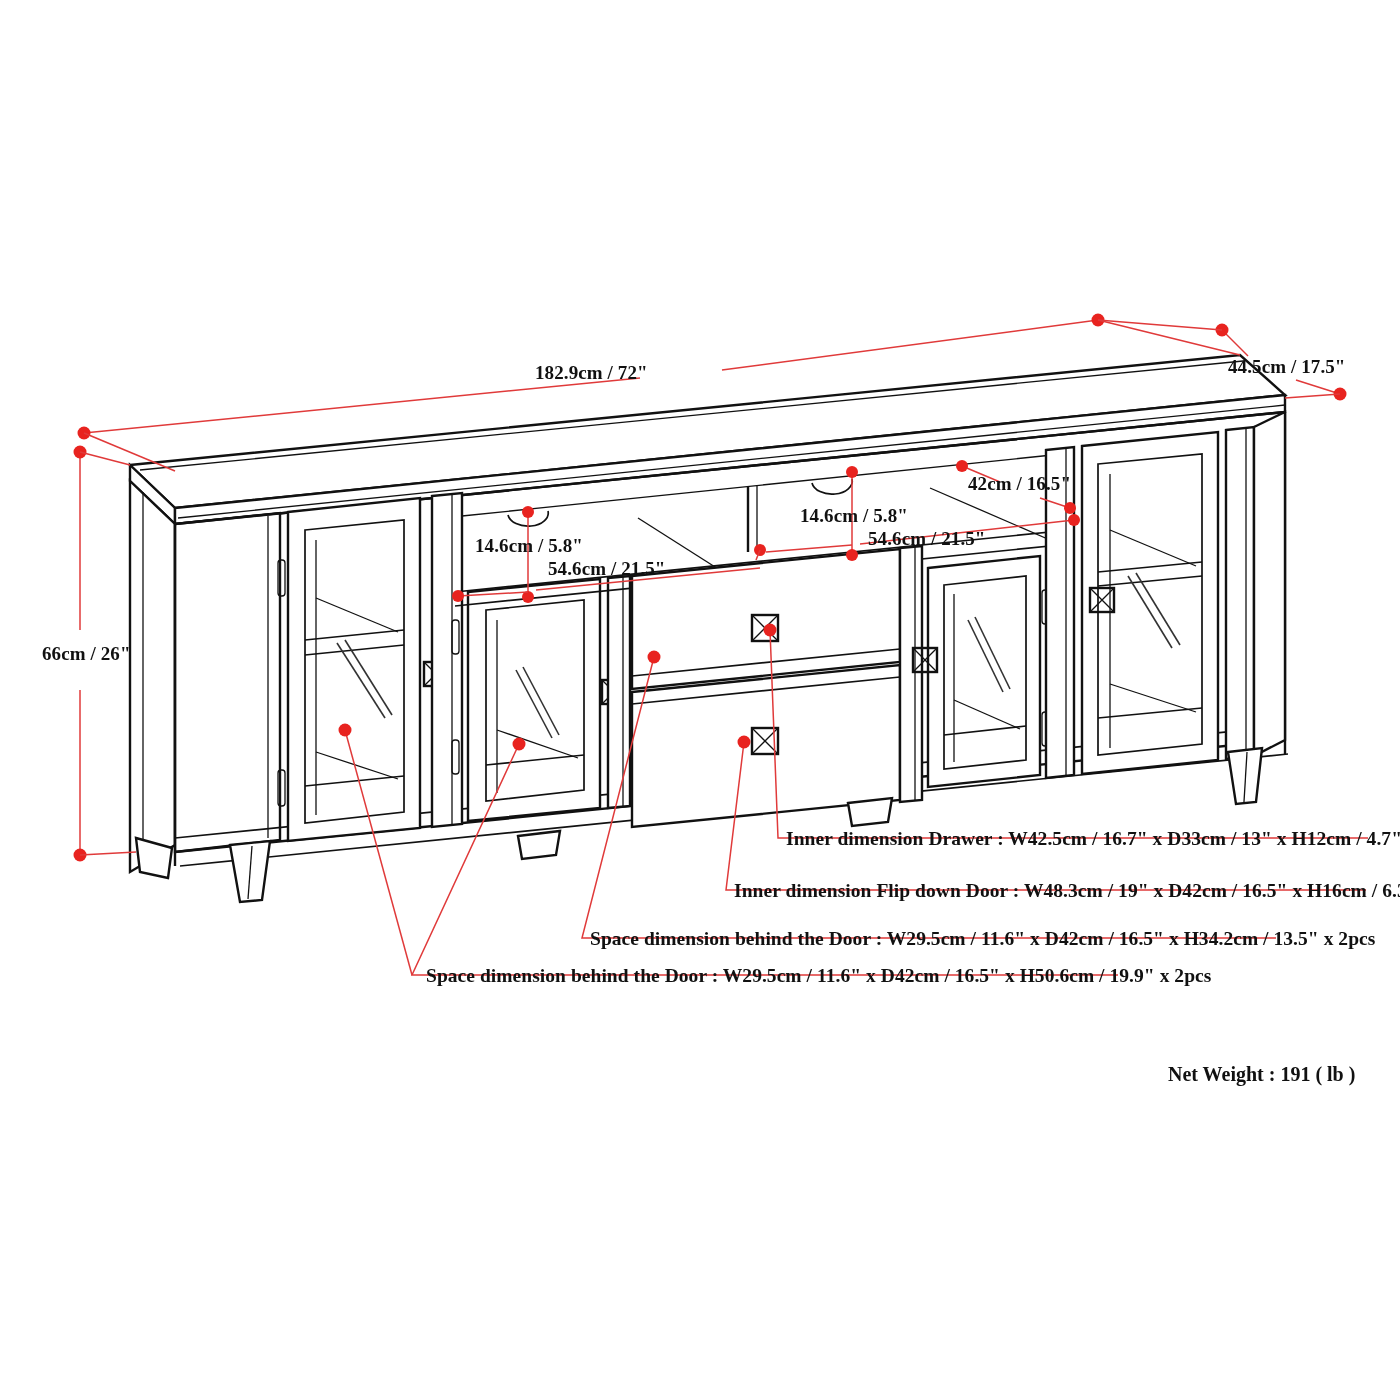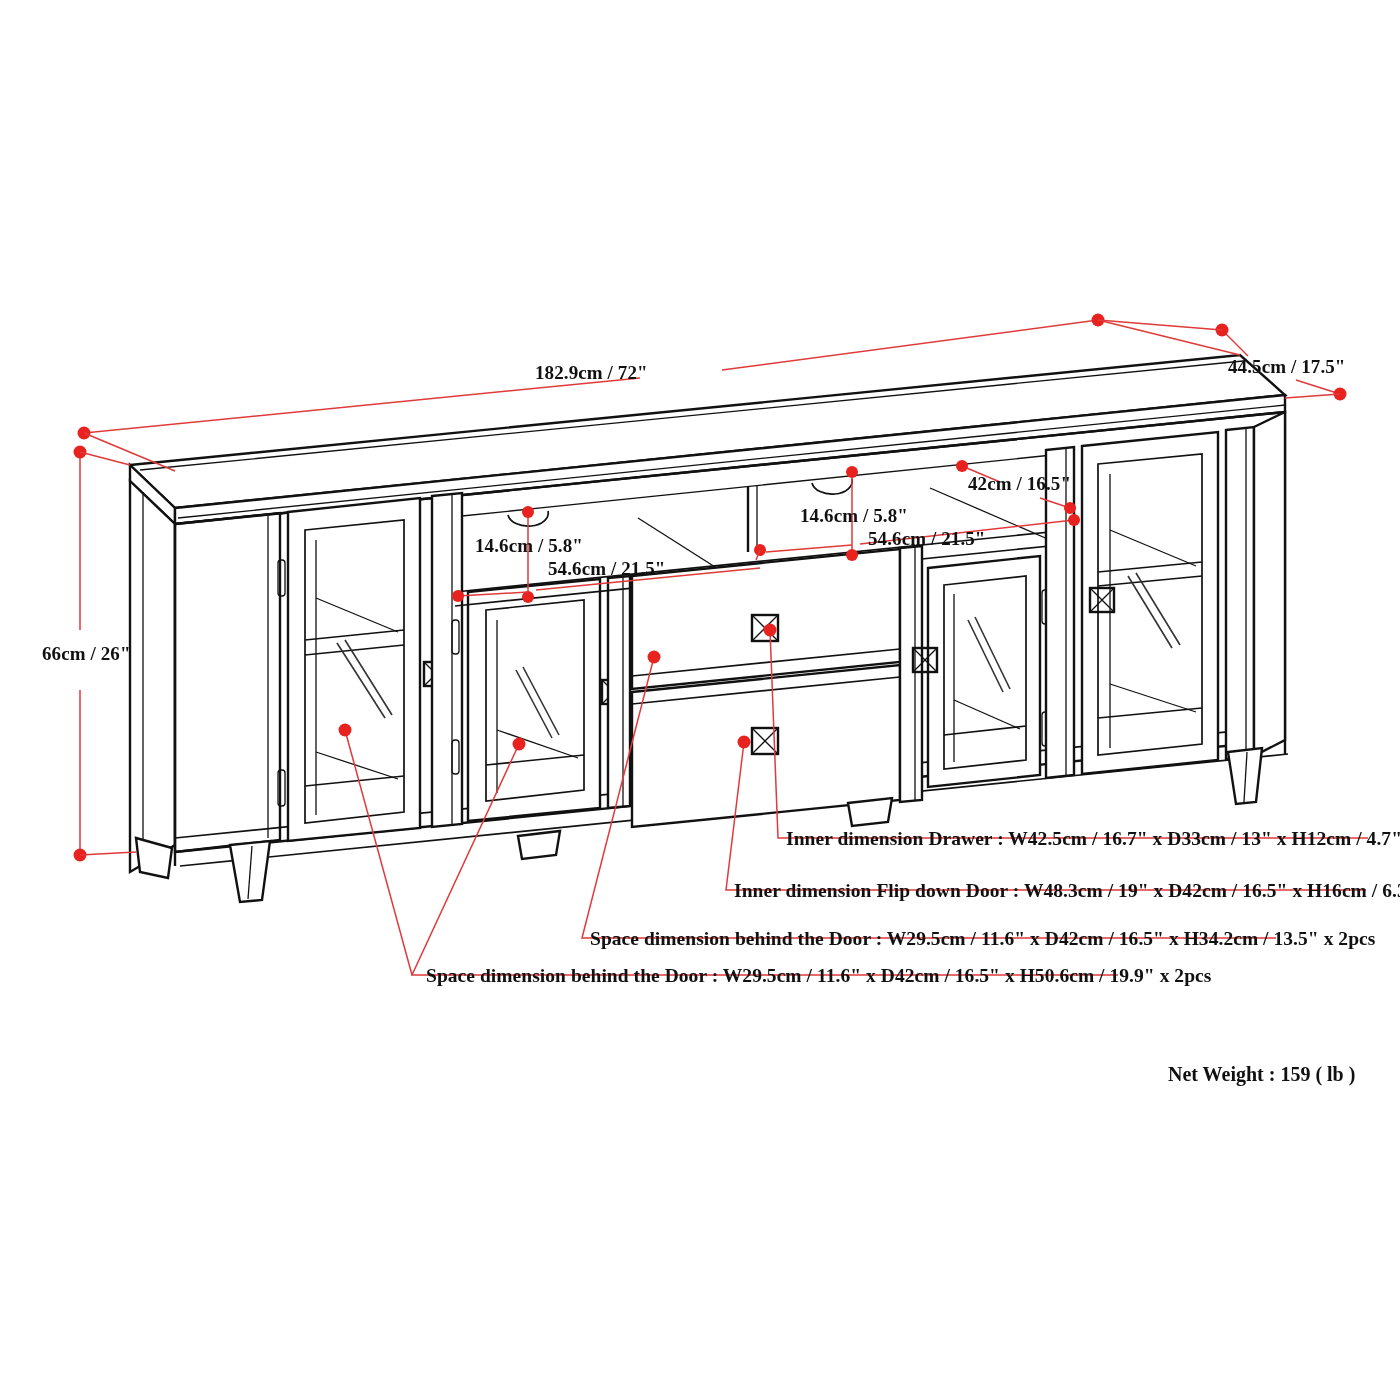--- a/index.html
+++ b/index.html
@@ -330,15 +330,15 @@
   <div class="lbl dim-lbl" style="left:968px; top:473px;">42cm / 16.5"</div>
 
   <div class="lbl callout-lbl" style="left:786px; top:828px;">Inner dimension Drawer : W42.5cm / 16.7" x D33cm / 13" x H12cm / 4.7" x 1pc</div>
 
   <div class="lbl callout-lbl" style="left:734px; top:880px;">Inner dimension Flip down Door : W48.3cm / 19" x D42cm / 16.5" x H16cm / 6.3" x 1pc</div>
 
   <div class="lbl callout-lbl" style="left:590px; top:928px;">Space dimension behind the Door  : W29.5cm / 11.6" x D42cm / 16.5" x H34.2cm / 13.5" x 2pcs</div>
 
   <div class="lbl callout-lbl" style="left:426px; top:965px;">Space dimension behind the Door  : W29.5cm / 11.6" x D42cm / 16.5" x H50.6cm / 19.9" x 2pcs</div>
 
-  <div class="lbl weight-lbl" style="left:1168px; top:1063px;">Net Weight : 159 ( lb )</div>
+  <div class="lbl weight-lbl" style="left:1168px; top:1063px;">Net Weight : 191 ( lb )</div>
 
 </div>
 
 </body></html>

